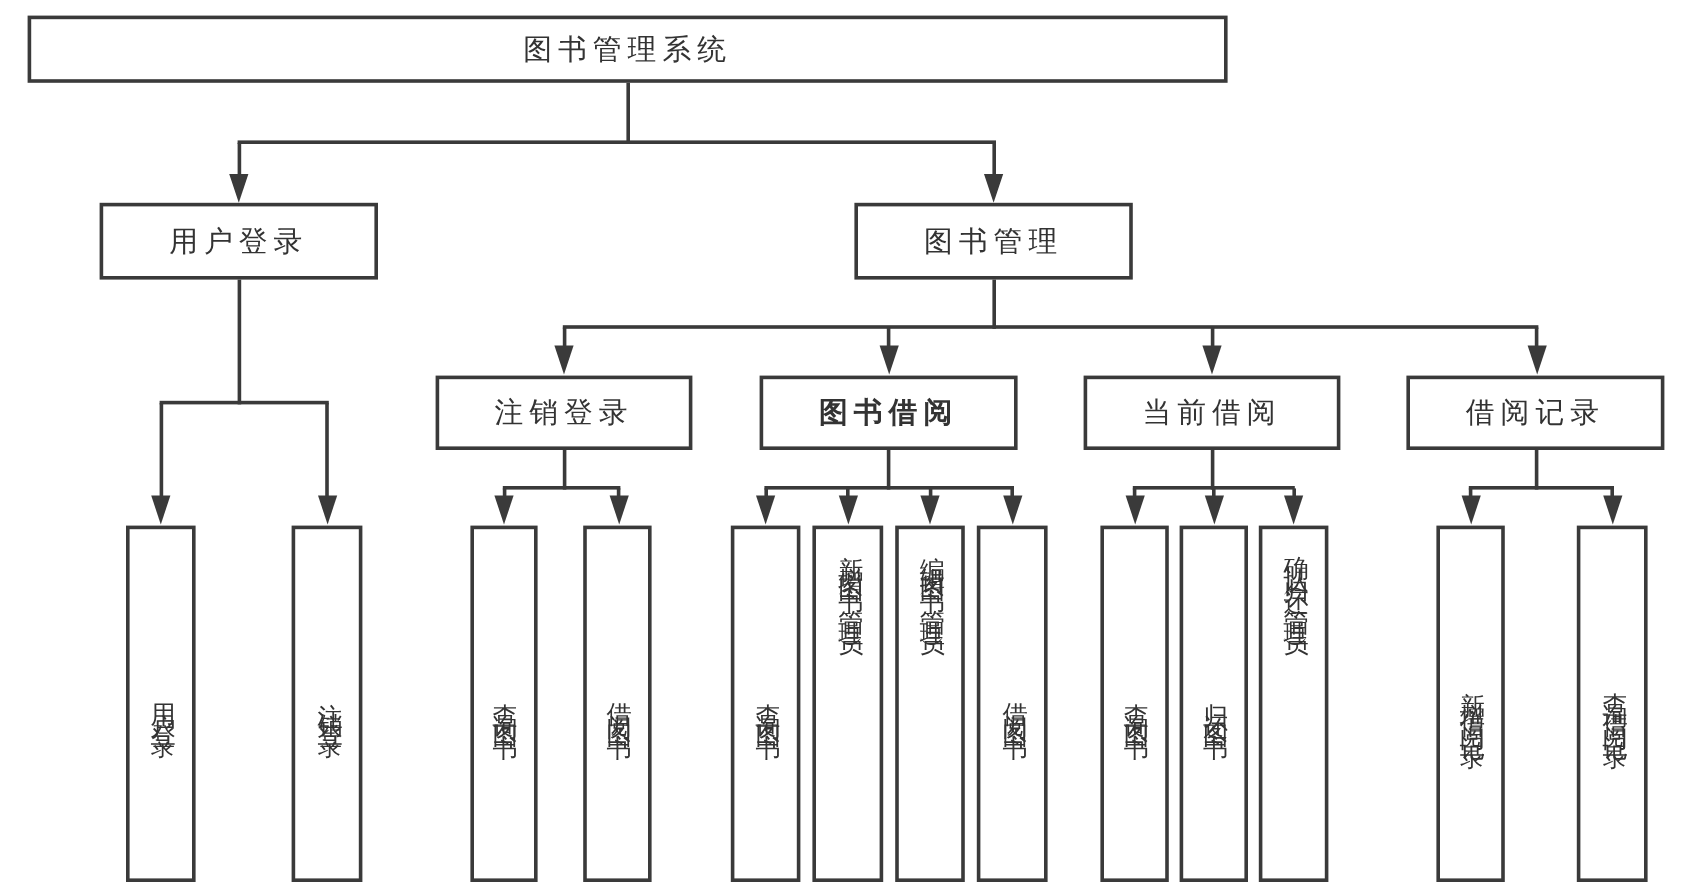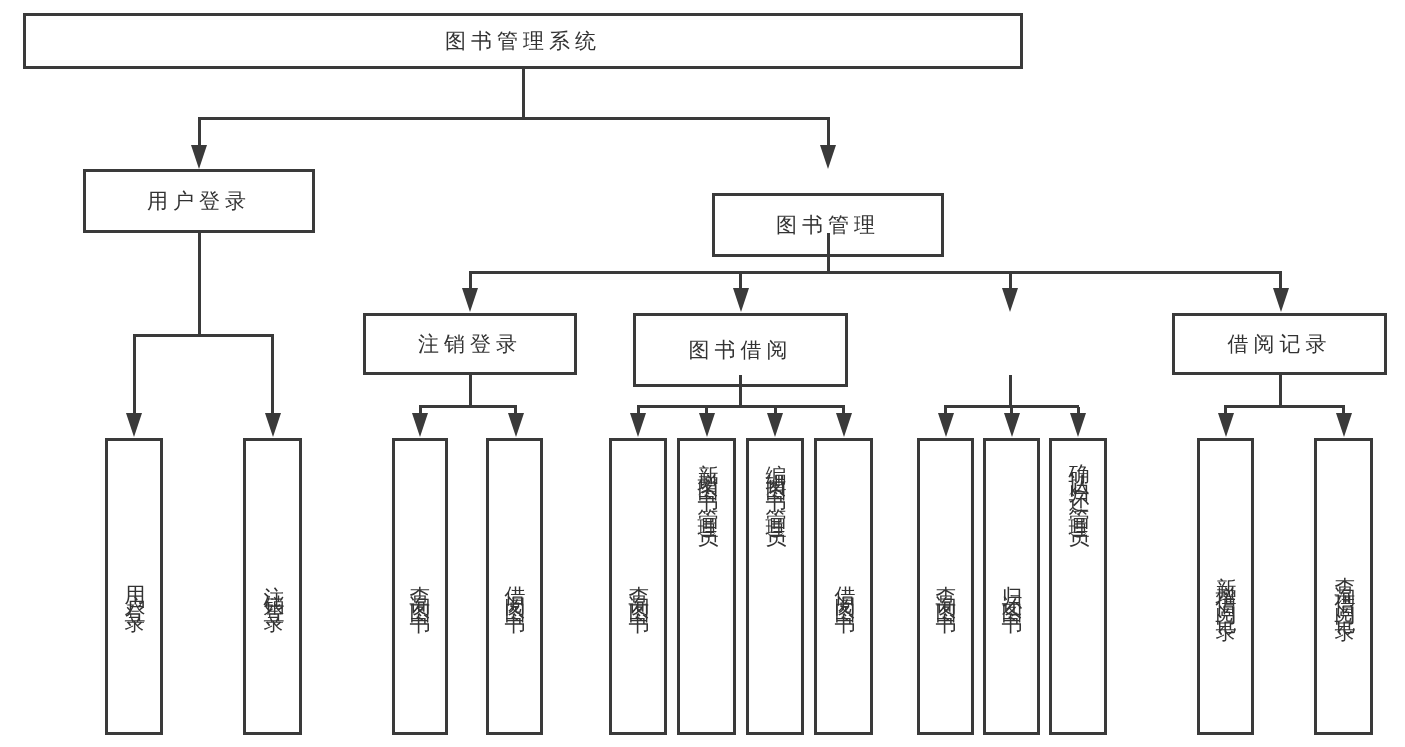--- a/index.html
+++ b/index.html
@@ -4,21 +4,21 @@
 <style>
   :root { --line:#3a3a3a; --text:#333333; --bg:#ffffff; --wm:#cccccc; }
   html,body { margin:0; padding:0; background:var(--bg); }
   #canvas {
     position:relative; width:1405px; height:747px; background:var(--bg);
     font-family:"Liberation Sans","DejaVu Sans",sans-serif; overflow:hidden;
   }
   .hbox {
     position:absolute; box-sizing:border-box; border:3px solid var(--line);
     background:var(--bg); display:flex; align-items:center; justify-content:center;
-    font-size:21px; letter-spacing:5px; color:var(--text); white-space:nowrap;
+    font-size:24px; letter-spacing:5px; color:var(--text); white-space:nowrap;
   }
   .vbox {
     position:absolute; top:438px; height:297px; box-sizing:border-box;
     border:3px solid var(--line); background:var(--bg);
     writing-mode:vertical-rl; text-orientation:mixed;
     font-size:21px; letter-spacing:9px; color:var(--text); line-height:50px;
   }
   .vc { text-align:center; }
   .vt { padding-top:6px; }
   .ln { position:absolute; background:var(--line); }
@@ -42,42 +42,43 @@
   <div class="hbox" style="left:23px;top:13px;width:1000px;height:56px;">图书管理系统</div>
 
   <div class="ln vl" style="left:521.5px;top:69px;height:50px;"></div>
   <div class="ln hl" style="left:197.5px;top:117px;width:632px;"></div>
   <div class="ln vl" style="left:197.5px;top:119px;height:28px;"></div>
   <div class="ln vl" style="left:826.5px;top:119px;height:28px;"></div>
   <div class="ar" style="left:191px;top:145px;"></div>
   <div class="ar" style="left:820px;top:145px;"></div>
 
   <div class="hbox" style="left:83px;top:169px;width:232px;height:64px;">用户登录</div>
-  <div class="hbox" style="left:712px;top:169px;width:232px;height:64px;margin-top:24px;">图书管理</div>
+  <div class="hbox" style="left:712px;top:169px;width:232px;height:64px;">图书管理</div>
 
   <div class="ln vl" style="left:197.5px;top:233px;height:104px;"></div>
   <div class="ln hl" style="left:132.5px;top:334px;width:141px;"></div>
   <div class="ln vl" style="left:132.5px;top:336px;height:79px;"></div>
   <div class="ln vl" style="left:271px;top:336px;height:79px;"></div>
   <div class="ar" style="left:126px;top:413px;"></div>
   <div class="ar" style="left:264.5px;top:413px;"></div>
 
   <div class="ln vl" style="left:826.5px;top:233px;height:41px;"></div>
   <div class="ln hl" style="left:468.5px;top:271px;width:813px;"></div>
   <div class="ln vl" style="left:468.5px;top:273px;height:17px;"></div>
   <div class="ln vl" style="left:739px;top:273px;height:17px;"></div>
   <div class="ln vl" style="left:1008.5px;top:273px;height:17px;"></div>
   <div class="ln vl" style="left:1278.5px;top:273px;height:17px;"></div>
   <div class="ar" style="left:462px;top:288px;"></div>
   <div class="ar" style="left:732.5px;top:288px;"></div>
   <div class="ar" style="left:1002px;top:288px;"></div>
   <div class="ar" style="left:1272.5px;top:288px;"></div>
 
   <div class="hbox" style="left:363px;top:313px;width:214px;height:62px;">注销登录</div>
-  <div class="hbox" style="left:633px;top:313px;width:215px;height:74px;">图书借阅</div>
+  <div class="hbox" style="left:633px;top:313px;width:215px;height:62px;font-weight:bold;">图书借阅</div>
+  <div class="hbox" style="left:903px;top:313px;width:214px;height:62px;">当前借阅</div>
   <div class="hbox" style="left:1172px;top:313px;width:215px;height:62px;">借阅记录</div>
 
   <div class="ln vl" style="left:468.5px;top:375px;height:33px;"></div>
   <div class="ln hl" style="left:418.5px;top:405px;width:98px;"></div>
   <div class="ln vl" style="left:418.5px;top:407px;height:8px;"></div>
   <div class="ln vl" style="left:514px;top:407px;height:8px;"></div>
   <div class="ar" style="left:412px;top:413px;"></div>
   <div class="ar" style="left:507.5px;top:413px;"></div>
 
   <div class="ln vl" style="left:738.5px;top:375px;height:33px;"></div>

